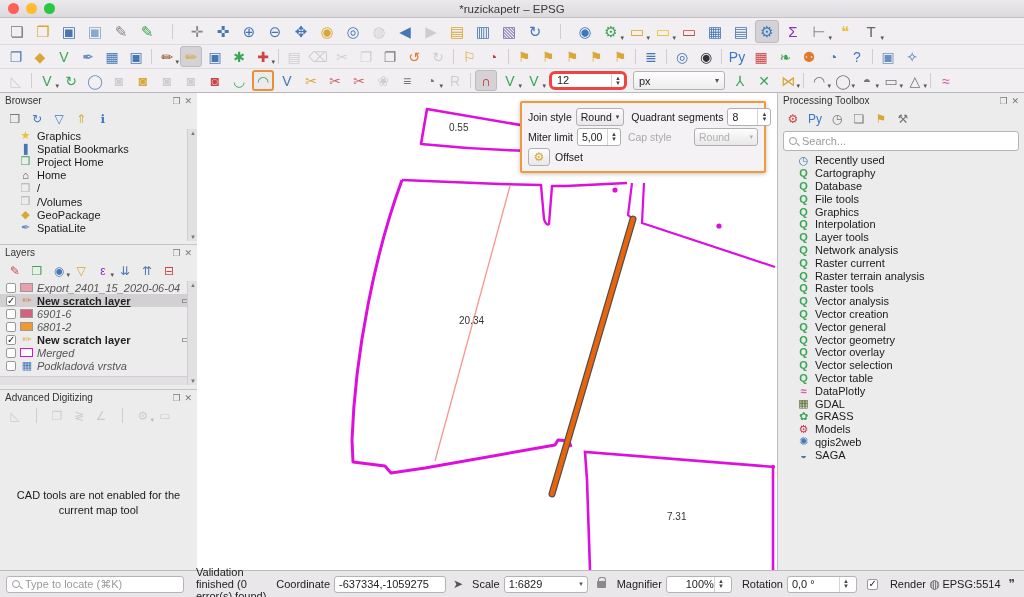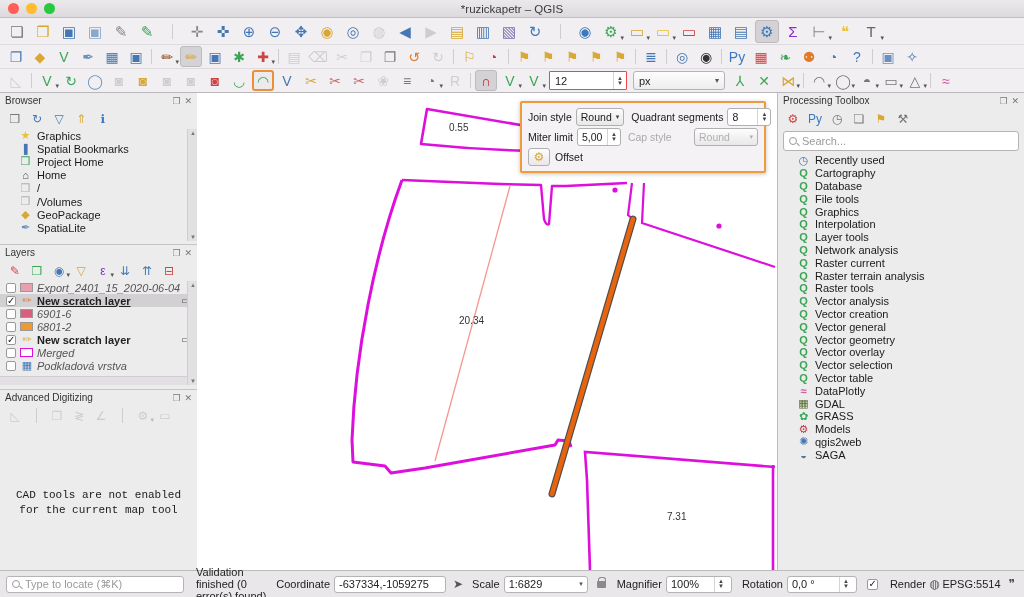--- a/index.html
+++ b/index.html
@@ -27,22 +27,22 @@
     border-radius:3px; margin:0 1px; position:relative; }
   #row1 .tbtn { width:24px; height:23px; }
   .tbtn .ic { font-size:14px; line-height:1; }
   #row1 .tbtn .ic { font-size:15px; }
   .tbtn.d { opacity:.32; }
   .tbtn.a { background:#d4d2d4; border:1px solid #bdbbbd; }
   .tbtn.hl { border:2px solid #e8913a; background:#eceaec; }
   .tbtn.sep { width:7px; margin:0; }
   .tbtn.sep::after { content:""; width:1px; height:15px; background:#cfcdcf; }
   .tbtn.dd::after { content:"▾"; font-size:7px; color:#555; position:absolute; right:-1px; bottom:1px; }
-  .tbspin { display:flex; align-items:center; background:#fff; border:1px solid #ef4444;
-    border-radius:1px; height:19px; width:78px; margin:0 3px; padding-left:5px; }
+  .tbspin { display:flex; align-items:flex-start; background:#fff; border:3px solid #ef4444;
+    border-radius:6px; height:19px; width:78px; margin:0 3px; padding-left:5px; }
   .tbspin .val { flex:1; font-size:11px; }
   .spinarr { width:13px; height:100%; display:flex; flex-direction:column; align-items:center;
     justify-content:center; color:#444; font-size:6px; line-height:5px; border-left:1px solid #d5d3d5;}
   .tbcombo { display:flex; align-items:center; background:linear-gradient(#fdfdfd,#ededed);
     border:1px solid #b5b3b5; border-radius:3px; height:19px; width:92px; margin:0 3px; padding:0 5px; }
   .tbcombo .val { flex:1; font-size:11px; }
   .tbcombo::after { content:"▾"; font-size:8px; color:#555; }
 
   
   .main { position:absolute; top:93px; left:0; width:1024px; height:477px; }
@@ -77,21 +77,21 @@
   .lic { width:14px; font-size:11px; margin-right:3px; text-align:center; flex:none; }
   .lrow .lbl { flex:1; overflow:hidden; }
   .lrow.i .lbl { font-style:italic; color:#555; }
   .lrow.bu .lbl { font-weight:bold; text-decoration:underline; }
   .lrow.b .lbl { font-weight:bold; }
   .mem { width:16px; color:#666; font-size:10px; flex:none; }
   .mem::after { content:"▭"; }
   .hsb { position:absolute; left:0; right:10px; bottom:0; height:9px; background:#e2e0e2;
     border-top:1px solid #cfcdcf; }
 
-  .advmsg { text-align:center; font-size:11px; color:#1a1a1a; padding:0 14px; margin-top:62px; line-height:1.35;font-family:Liberation Mono, monospace; }
+  .advmsg { text-align:center; font-size:11px; color:#1a1a1a; padding:0 14px; margin-top:62px; line-height:1.35; }
 
   
   .rightcol { position:absolute; left:777px; top:0; width:247px; height:477px; background:#ececec;
     border-left:1px solid #bfbdbf; }
   .searchbox { display:flex; align-items:center; margin:2px 5px 3px 5px; background:#fff;
     border:1px solid #b5b3b5; border-radius:3px; height:20px; padding:0 5px; color:#9a9a9a; }
   .searchbox .ph { margin-left:5px; font-size:11px; }
   .mag { width:8px; height:8px; border:1.4px solid #9a9a9a; border-radius:50%; position:relative; flex:none;}
   .mag::after { content:""; position:absolute; width:4px; height:1.4px; background:#9a9a9a;
     transform:rotate(45deg); right:-3.5px; bottom:-1px; }
@@ -145,21 +145,21 @@
 <body>
 
 <div class="app">
 
   <div class="titlebar">
     <div class="lights">
       <span class="light r"></span>
       <span class="light y"></span>
       <span class="light g"></span>
     </div>
-    <div class="wtitle">*ruzickapetr – QGIS</div>
+    <div class="wtitle">*ruzickapetr – EPSG</div>
   </div>
 
   <div class="tbrow" id="row1">
 
   <span class="tbtn">
         <span class="ic" style="color: rgb(119, 119, 119);">❏</span>
       </span>
       <span class="tbtn">
         <span class="ic" style="color: rgb(217, 167, 51);">❒</span>
       </span>
@@ -965,21 +965,21 @@
 
     <span class="slabel">Scale</span>
     <span class="sfield" style="width:84px;">
       <span style="flex:1;">1:6829</span>
       <span style="font-size:7px;color:#555;">▾</span>
     </span>
     <span class="lockicon"></span>
 
     <span class="slabel">Magnifier</span>
     <span class="sfield" style="width:66px;">
-      <span style="flex:1;">100%</span>
+      <span style="flex:1;text-align:right;">100%</span>
       <span class="spinarr" style="height:15px;">▲<br>▼</span>
     </span>
 
     <span class="slabel">Rotation</span>
     <span class="sfield" style="width:70px;">
       <span style="flex:1;">0,0 °</span>
       <span class="spinarr" style="height:15px;">▲<br>▼</span>
     </span>
 
     <span class="cb on"></span>

